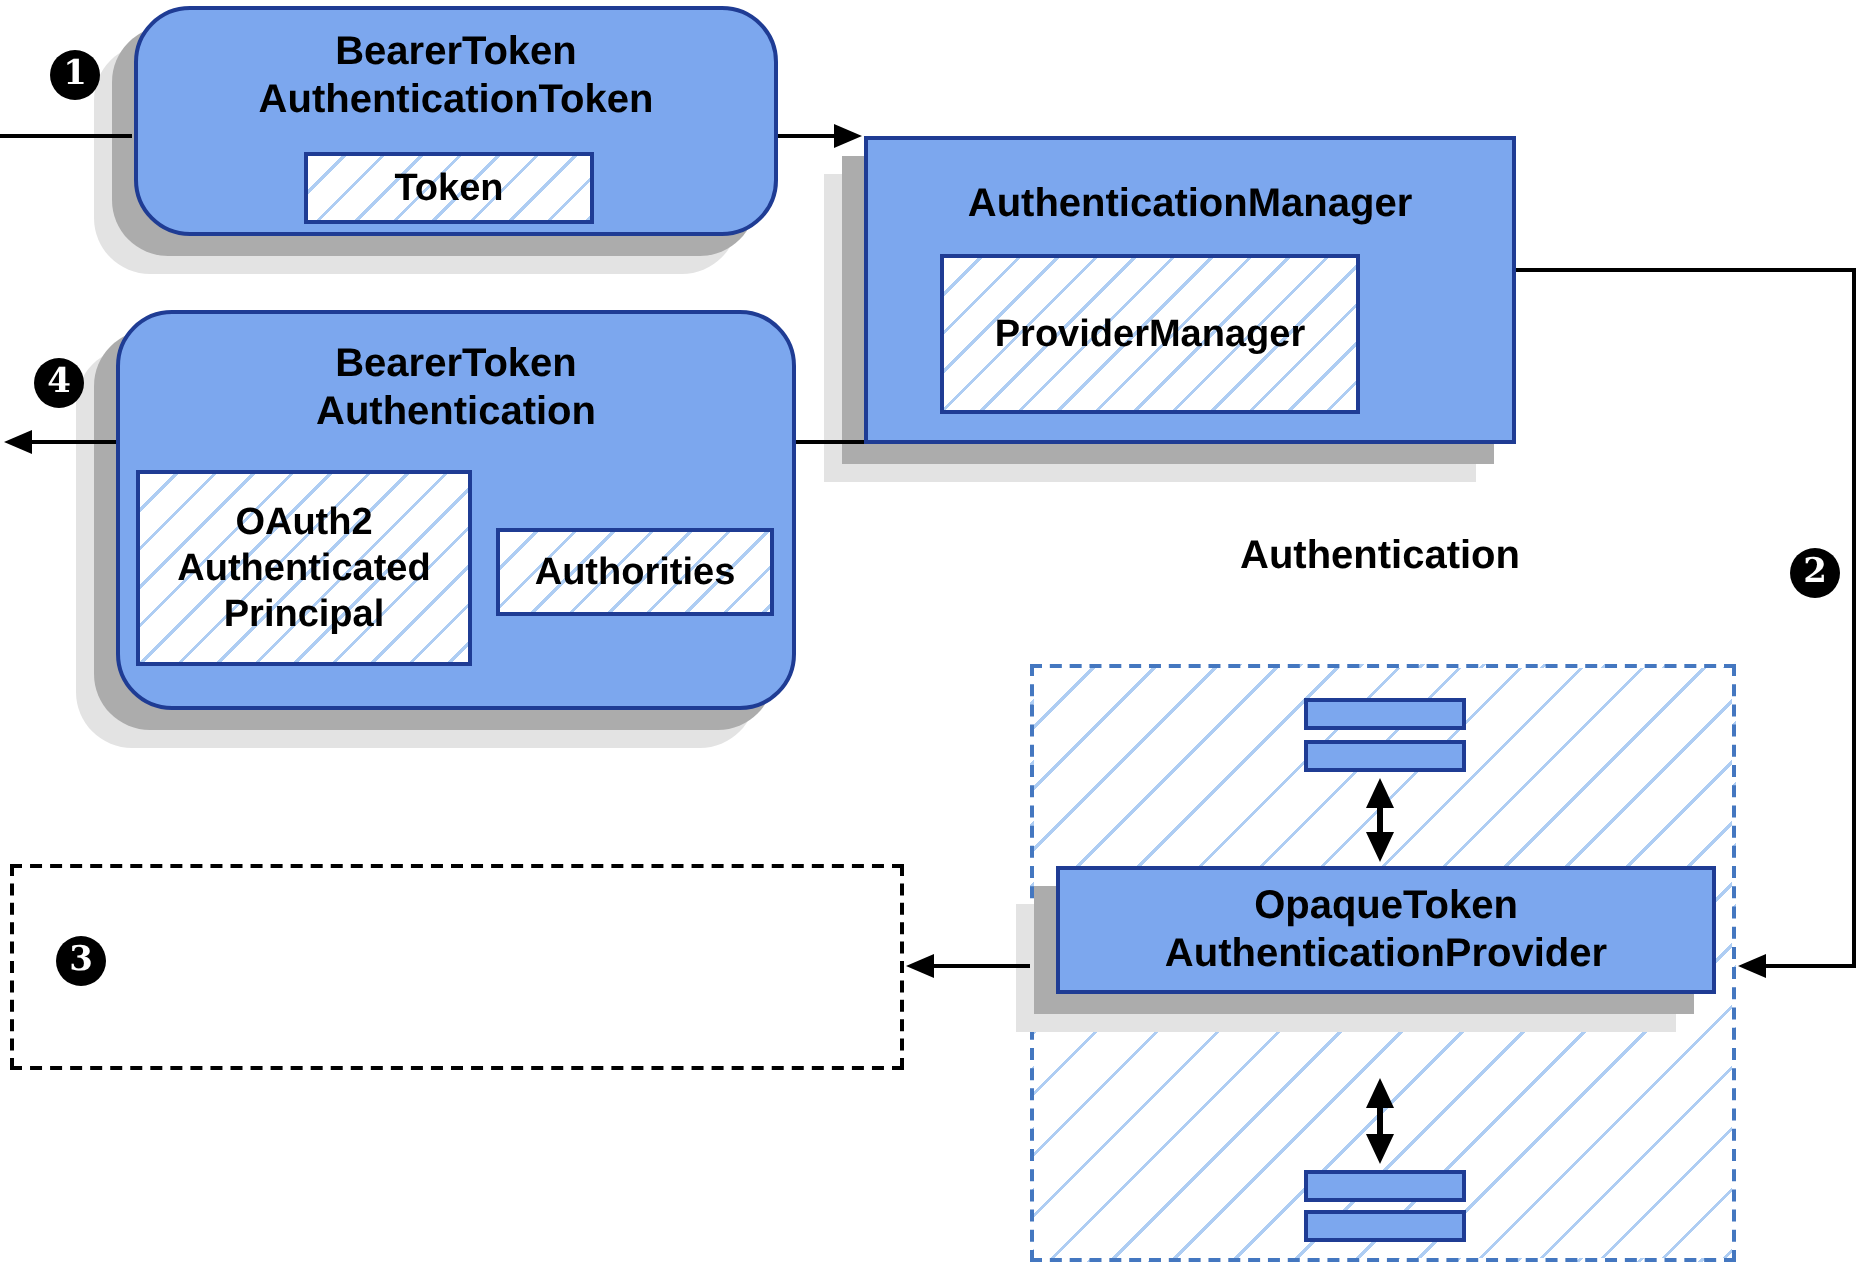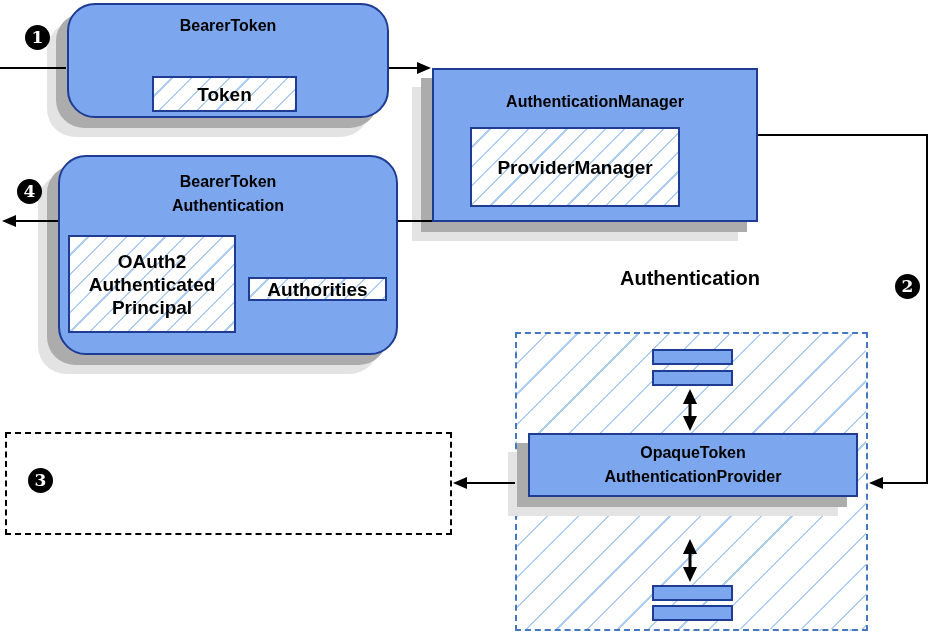--- a/index.html
+++ b/index.html
@@ -18,21 +18,21 @@
   *{margin:0;padding:0;box-sizing:border-box;}
   body{background:#fff;font-family:"Liberation Sans",sans-serif;}
   .canvas{
     position:relative;width:932px;height:635px;background:#fff;
     overflow:hidden;color:var(--text);
   }
   .bluebox{
     position:absolute;background:var(--box_fill);
     border:2px solid var(--box_border);
     box-shadow:-11px 10px 0 var(--shadow_dark), -20px 19px 0 var(--shadow_light);
-    text-align:center;font-weight:bold;font-size:16px;line-height:24px;
+    text-align:center;font-weight:bold;font-size:20px;line-height:24px;
     z-index:3;
   }
   .rounded{border-radius:28px;}
   .hatchbox{
     position:absolute;border:2px solid var(--box_border);
     background-color:#fff;
     background-image:repeating-linear-gradient(135deg,
       rgba(0,0,0,0) 0px, rgba(0,0,0,0) 12px,
       var(--hatch_line) 12px, var(--hatch_line) 13.6px);
     font-weight:bold;font-size:19px;line-height:23px;
@@ -79,20 +79,21 @@
   <div class="dashedbox providers-area" style="left:515px;top:332px;width:353px;height:299px;"></div>
 
   <div class="dashedbox introspector-area" style="left:5px;top:432px;width:447px;height:103px;"></div>
 
   <div class="floating-label" style="left:540px;top:267px;width:300px;">
     <div>Authentication</div>
   </div>
 
   <div class="bluebox rounded pad-top-a" style="left:67px;top:3px;width:322px;height:115px;">
     <div>BearerToken</div>
+    <div>AuthenticationToken</div>
   </div>
   <div class="hatchbox" style="left:152px;top:76px;width:145px;height:36px;">
     <div>Token</div>
   </div>
 
   <div class="bluebox pad-top-b" style="left:432px;top:68px;width:326px;height:154px;">
     <div>AuthenticationManager</div>
   </div>
   <div class="hatchbox" style="left:470px;top:127px;width:210px;height:80px;">
     <div>ProviderManager</div>
@@ -100,21 +101,21 @@
 
   <div class="bluebox rounded pad-top-c" style="left:58px;top:155px;width:340px;height:200px;">
     <div>BearerToken</div>
     <div>Authentication</div>
   </div>
   <div class="hatchbox" style="left:68px;top:235px;width:168px;height:98px;">
     <div>OAuth2</div>
     <div>Authenticated</div>
     <div>Principal</div>
   </div>
-  <div class="hatchbox" style="left:248px;top:277px;width:139px;height:24px;">
+  <div class="hatchbox" style="left:248px;top:264px;width:139px;height:44px;">
     <div>Authorities</div>
   </div>
 
   <div class="bar" style="left:652px;top:349px;"></div>
   <div class="bar" style="left:652px;top:370px;"></div>
 
   <div class="bluebox center-v" style="left:528px;top:433px;width:330px;height:64px;">
     <div>OpaqueToken</div>
     <div>AuthenticationProvider</div>
   </div>

